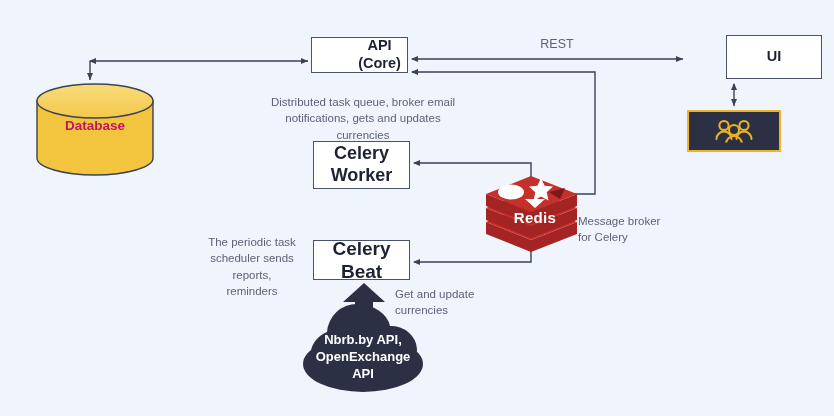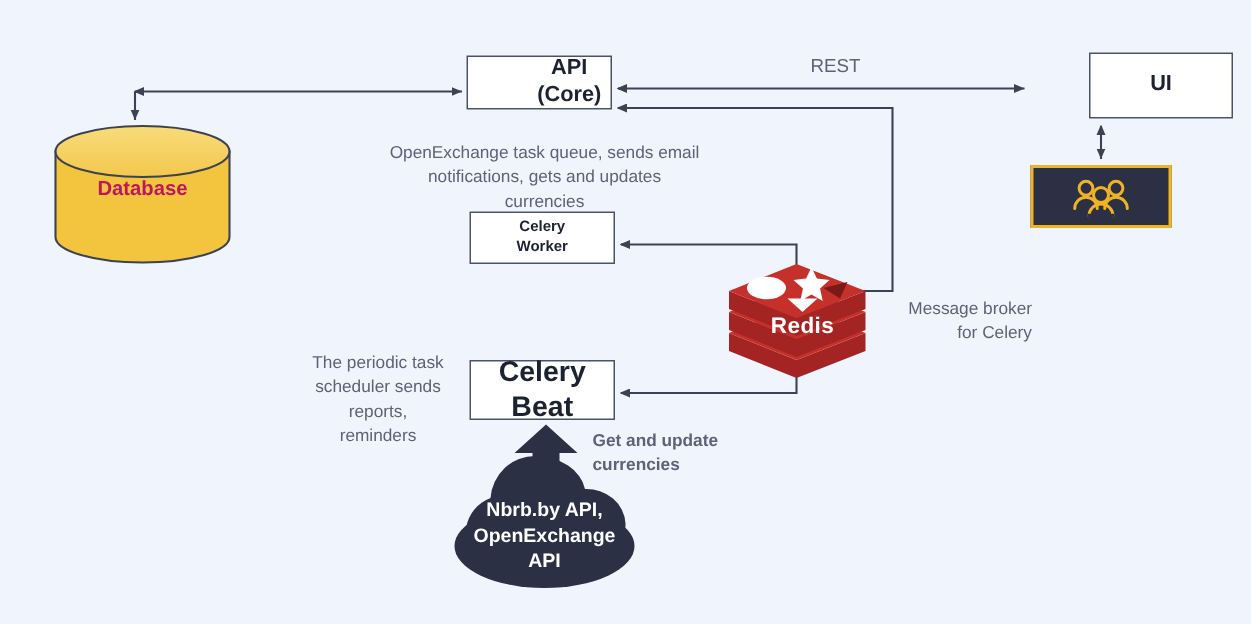--- a/index.html
+++ b/index.html
@@ -30,44 +30,44 @@
     align-items: center;
     justify-content: center;
     text-align: center;
     color: #1d2233;
     font-weight: bold;
     line-height: 1.22;
     box-sizing: border-box;
   }
   #api-core-box { left: 311px; top: 37px; width: 97px; height: 36px; font-size: 14.5px; padding-left: 40px; }
   #ui-box { left: 686px; top: 35px; width: 96px; height: 44px; font-size: 14.5px; margin-left: 40px; }
-  #celery-worker-box { left: 313px; top: 141px; width: 97px; height: 35px; font-size: 10px; }
+  #celery-worker-box { left: 313px; top: 141px; width: 97px; height: 48px; font-size: 18px; }
   #celery-beat-box { left: 313px; top: 240px; width: 97px; height: 40px; font-size: 19px; }
 
   #users-box {
     position: absolute;
     left: 687px; top: 110px; width: 94px; height: 42px;
     background: #2c3044;
     border: 2px solid #f0b323;
     box-sizing: border-box;
     display: flex; align-items: center; justify-content: center;
   }
 
   .ann {
     position: absolute;
     color: #5c6377;
     font-size: 11.5px;
     line-height: 1.42;
     white-space: pre-line;
   }
   #ann-db { left: 38px; top: 168px; width: 150px; text-align: left; }
   #ann-queue { left: 258px; top: 94px; width: 210px; text-align: center; }
-  #ann-broker { left: 578px; top: 198px; width: 110px; text-align: right; }
+  #ann-broker { left: 578px; top: 213px; width: 110px; text-align: left; }
   #ann-beat { left: 196px; top: 234px; width: 112px; text-align: center; }
-  #ann-currencies { left: 395px; top: 286px; width: 110px; text-align: left; font-weight: bold; }
+  #ann-currencies { left: 395px; top: 286px; width: 110px; text-align: left; }
   #label-rest {
     position: absolute; left: 497px; top: 37px; width: 120px;
     text-align: center; color: #5c6377; font-size: 12.5px;
   }
 
   #db-label {
     position: absolute; left: 40px; top: 118px; width: 110px;
     text-align: center; font-size: 13.5px; font-weight: bold; color: #be185d;
   }
   #cloud-label {
@@ -164,21 +164,21 @@
       <path d="M5.5,22 a7.5,7.5 0 0 1 15,0" fill="none" stroke="#f0b323" stroke-width="2" stroke-linecap="round"></path>
       <circle cx="33" cy="8.5" r="4.6" fill="none" stroke="#f0b323" stroke-width="2"></circle>
       <path d="M25.5,22 a7.5,7.5 0 0 1 15,0" fill="none" stroke="#f0b323" stroke-width="2" stroke-linecap="round"></path>
       <circle cx="23" cy="13" r="5" fill="none" stroke="#f0b323" stroke-width="2"></circle>
       <path d="M15,27 a8,8 0 0 1 16,0" fill="none" stroke="#f0b323" stroke-width="2" stroke-linecap="round"></path>
       <rect x="14" y="25.5" width="18" height="3" fill="#2c3044"></rect>
     </svg>
   </div>
 
 
-  <div class="ann" id="ann-queue">OpenExchange task queue, sends email
+  <div class="ann" id="ann-queue">Distributed task queue, broker email
 notifications, gets and updates
 currencies</div>
 
   <div class="ann" id="ann-broker">Message broker
 for Celery</div>
 
   <div class="ann" id="ann-beat">The periodic task
 scheduler sends reports,
 reminders</div>
 

